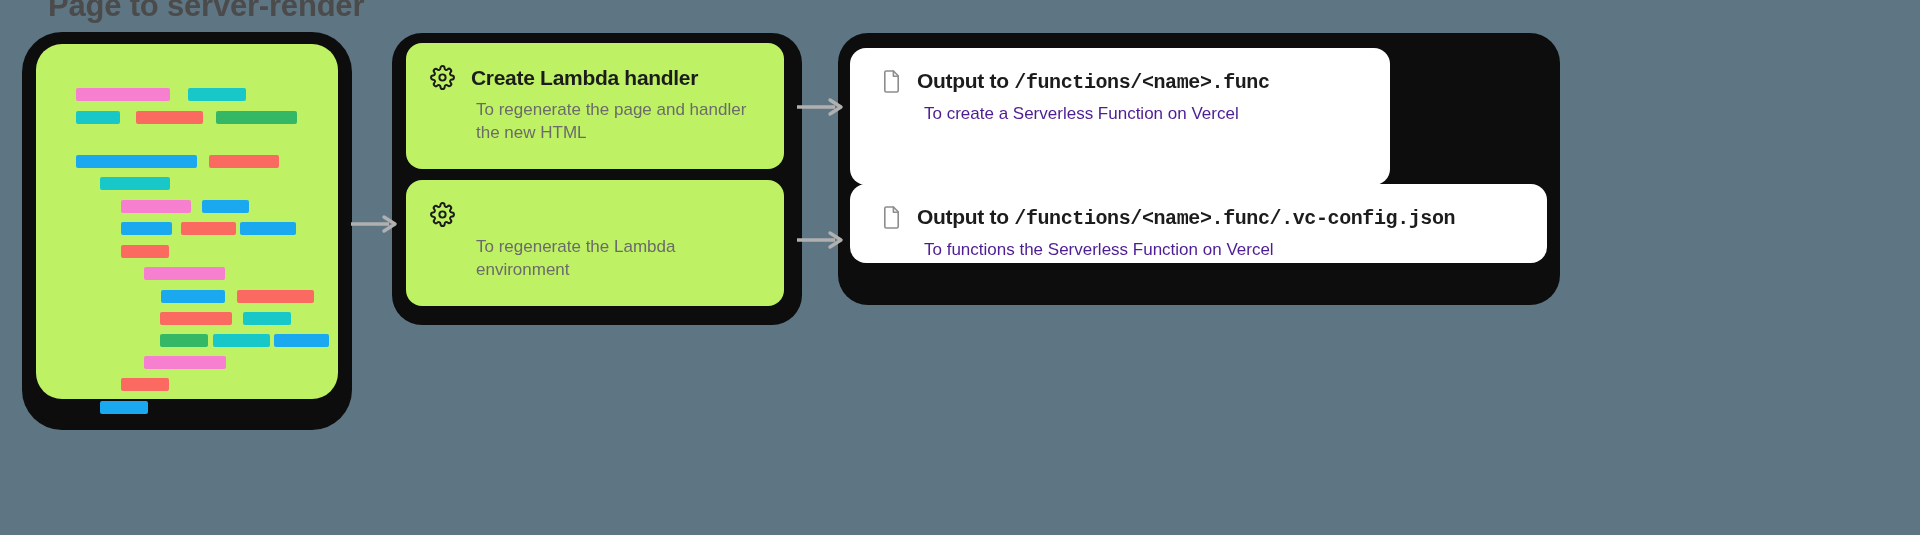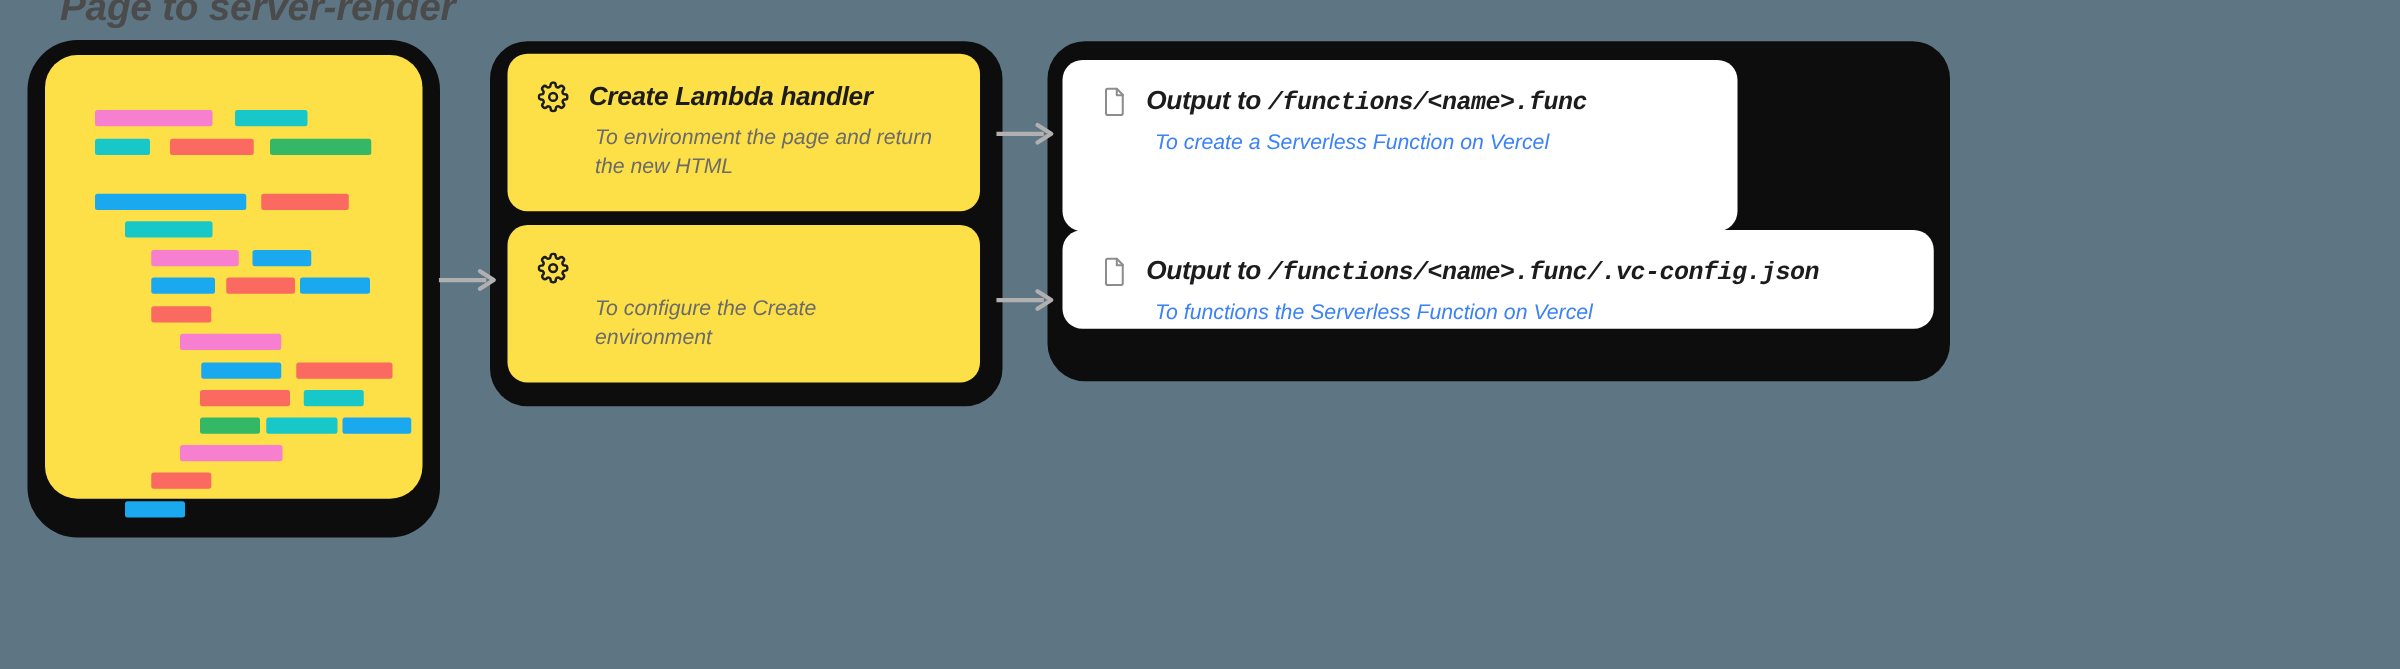--- a/index.html
+++ b/index.html
@@ -3,21 +3,21 @@
 <meta charset="utf-8">
 <style>
   html,body{margin:0;padding:0;}
   body{
     width:1920px;height:535px;
     background:#5e7683;
     font-family:"Liberation Sans", sans-serif;
     overflow:hidden;
     position:relative;
   }
-  .stage{position:absolute;inset:0;font-style:italic;}
+  .stage{position:absolute;inset:0;}
 
   
   .title{
     position:absolute;
     left:48px; top:-12px;
     font-size:31px;
     font-weight:700;
     color:#4b4b4b;
     letter-spacing:-0.2px;
     white-space:nowrap;
@@ -26,21 +26,21 @@
   
   .blob{
     position:absolute;
     background:#0d0d0d;
     border-radius:34px;
   }
 
   
   .card{
     position:absolute;
-    background:#fde047;
+    background:#bef264;
     border-radius:16px;
   }
 
   
   #left-blob{left:22px; top:32px; width:330px; height:398px; border-radius:40px;}
   #code-panel{left:36px; top:44px; width:302px; height:355px; border-radius:26px;}
   .code-line{position:absolute;height:13px;border-radius:2px;}
 
   
   #mid-blob{left:392px; top:33px; width:410px; height:292px; border-radius:30px;}
@@ -67,21 +67,21 @@
   .right-head{display:flex;align-items:center;gap:14px;}
   .right-title{
     font-size:21px;font-weight:700;color:#1c1c1c;letter-spacing:-0.3px;white-space:nowrap;
   }
   .right-title .mono{
     font-family:"Liberation Mono","DejaVu Sans Mono",monospace;
     font-weight:700;font-size:20px;letter-spacing:-0.4px;
   }
   .right-desc{
     margin-top:10px;padding-left:44px;
-    font-size:17px;color:#3b82f6;white-space:nowrap;
+    font-size:17px;color:#4c1d95;white-space:nowrap;
   }
 
   
   .icon{display:inline-flex;align-items:center;justify-content:center;flex:none;}
   .icon svg{display:block;}
 
   
   .arrow{position:absolute;}
   .arrow svg{display:block;}
 </style>
@@ -129,35 +129,35 @@
     <div class="mid-inner">
       <div class="mid-head">
         <span class="icon">
           <svg width="25" height="25" viewBox="0 0 24 24" fill="none" stroke="#1c1c1c" stroke-width="1.9" stroke-linecap="round" stroke-linejoin="round">
             <circle cx="12" cy="12" r="3"></circle>
             <path d="M19.4 15a1.65 1.65 0 0 0 .33 1.82l.06.06a2 2 0 0 1-2.83 2.83l-.06-.06a1.65 1.65 0 0 0-1.82-.33 1.65 1.65 0 0 0-1 1.51V21a2 2 0 0 1-4 0v-.09A1.65 1.65 0 0 0 9 19.4a1.65 1.65 0 0 0-1.82.33l-.06.06a2 2 0 0 1-2.83-2.83l.06-.06a1.65 1.65 0 0 0 .33-1.82 1.65 1.65 0 0 0-1.51-1H3a2 2 0 0 1 0-4h.09A1.65 1.65 0 0 0 4.6 9a1.65 1.65 0 0 0-.33-1.82l-.06-.06a2 2 0 0 1 2.83-2.83l.06.06A1.65 1.65 0 0 0 9 4.6a1.65 1.65 0 0 0 1-1.51V3a2 2 0 0 1 4 0v.09a1.65 1.65 0 0 0 1 1.51 1.65 1.65 0 0 0 1.82-.33l.06-.06a2 2 0 0 1 2.83 2.83l-.06.06a1.65 1.65 0 0 0-.33 1.82V9a1.65 1.65 0 0 0 1.51 1H21a2 2 0 0 1 0 4h-.09a1.65 1.65 0 0 0-1.51 1z"></path>
           </svg>
         </span>
         <span class="mid-title">Create Lambda handler</span>
       </div>
-      <div class="mid-desc">To environment the page and return the new HTML</div>
+      <div class="mid-desc">To regenerate the page and handler the new HTML</div>
     </div>
   </div>
 
   <div class="card mid-card" id="mid-card-2">
     <div class="mid-inner">
       <div class="mid-head">
         <span class="icon">
           <svg width="25" height="25" viewBox="0 0 24 24" fill="none" stroke="#1c1c1c" stroke-width="1.9" stroke-linecap="round" stroke-linejoin="round">
             <circle cx="12" cy="12" r="3"></circle>
             <path d="M19.4 15a1.65 1.65 0 0 0 .33 1.82l.06.06a2 2 0 0 1-2.83 2.83l-.06-.06a1.65 1.65 0 0 0-1.82-.33 1.65 1.65 0 0 0-1 1.51V21a2 2 0 0 1-4 0v-.09A1.65 1.65 0 0 0 9 19.4a1.65 1.65 0 0 0-1.82.33l-.06.06a2 2 0 0 1-2.83-2.83l.06-.06a1.65 1.65 0 0 0 .33-1.82 1.65 1.65 0 0 0-1.51-1H3a2 2 0 0 1 0-4h.09A1.65 1.65 0 0 0 4.6 9a1.65 1.65 0 0 0-.33-1.82l-.06-.06a2 2 0 0 1 2.83-2.83l.06.06A1.65 1.65 0 0 0 9 4.6a1.65 1.65 0 0 0 1-1.51V3a2 2 0 0 1 4 0v.09a1.65 1.65 0 0 0 1 1.51 1.65 1.65 0 0 0 1.82-.33l.06-.06a2 2 0 0 1 2.83 2.83l-.06.06a1.65 1.65 0 0 0-.33 1.82V9a1.65 1.65 0 0 0 1.51 1H21a2 2 0 0 1 0 4h-.09a1.65 1.65 0 0 0-1.51 1z"></path>
           </svg>
         </span>
       </div>
-      <div class="mid-desc">To configure the Create environment</div>
+      <div class="mid-desc">To regenerate the Lambda environment</div>
     </div>
   </div>
 
   <div class="blob" id="right-blob"></div>
 
   <div class="right-card" id="right-card-1">
     <div class="right-inner">
       <div class="right-head">
         <span class="icon">
           <svg width="23" height="25" viewBox="0 0 24 26" fill="none" stroke="#8d8d8d" stroke-width="1.7" stroke-linecap="round" stroke-linejoin="round">

